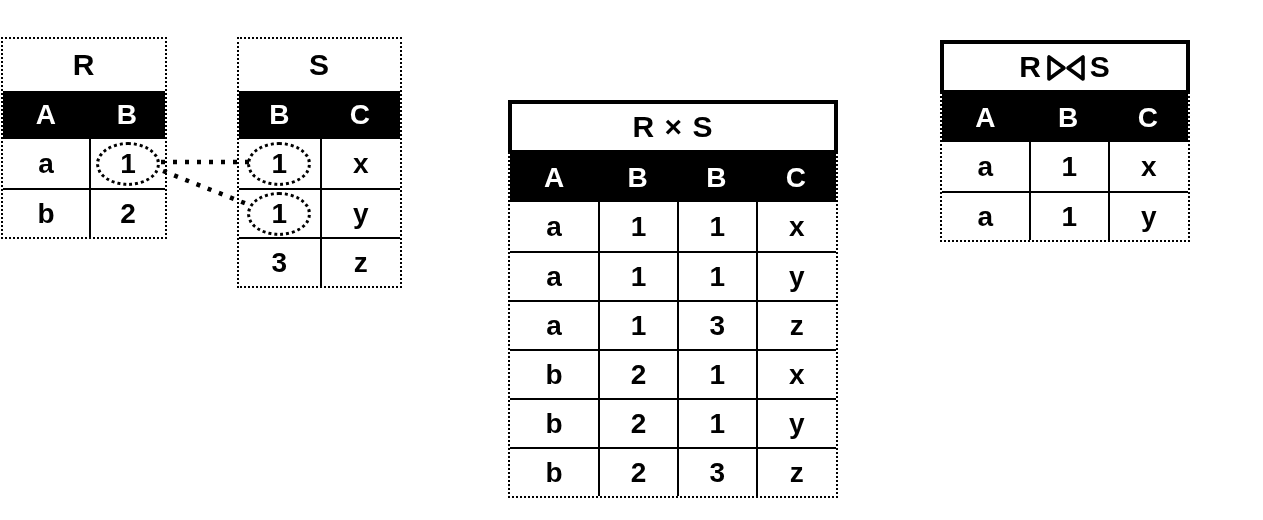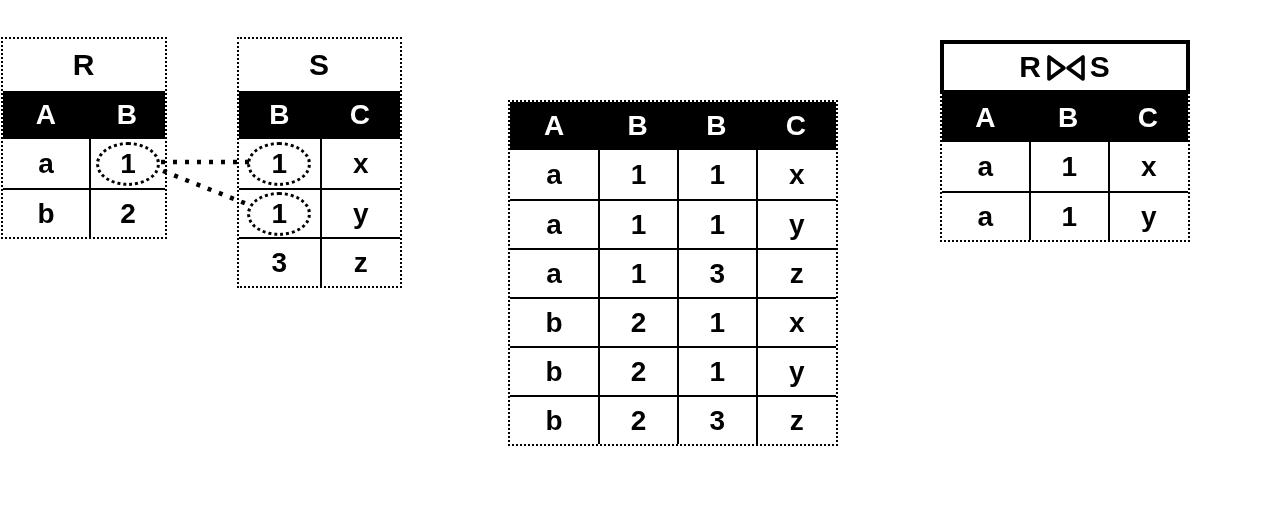--- a/index.html
+++ b/index.html
@@ -139,20 +139,21 @@
         <div class="bcell first-col">
           <span>3</span>
         </div>
         <div class="bcell">
           <span>z</span>
         </div>
       </div>
   </div>
 
   <div class="rel-table" style="left:508px; top:100px; width:330px; --cols:56fr 50fr 50fr 51fr;">
+    <div class="title title-thick">R × S</div>
     <div class="thead">
         <div class="hcell">A</div>
         <div class="hcell">B</div>
         <div class="hcell">B</div>
         <div class="hcell">C</div>
       </div>
     <div class="tbody">
         <div class="bcell first-col first-row">
           <span>a</span>
         </div>

